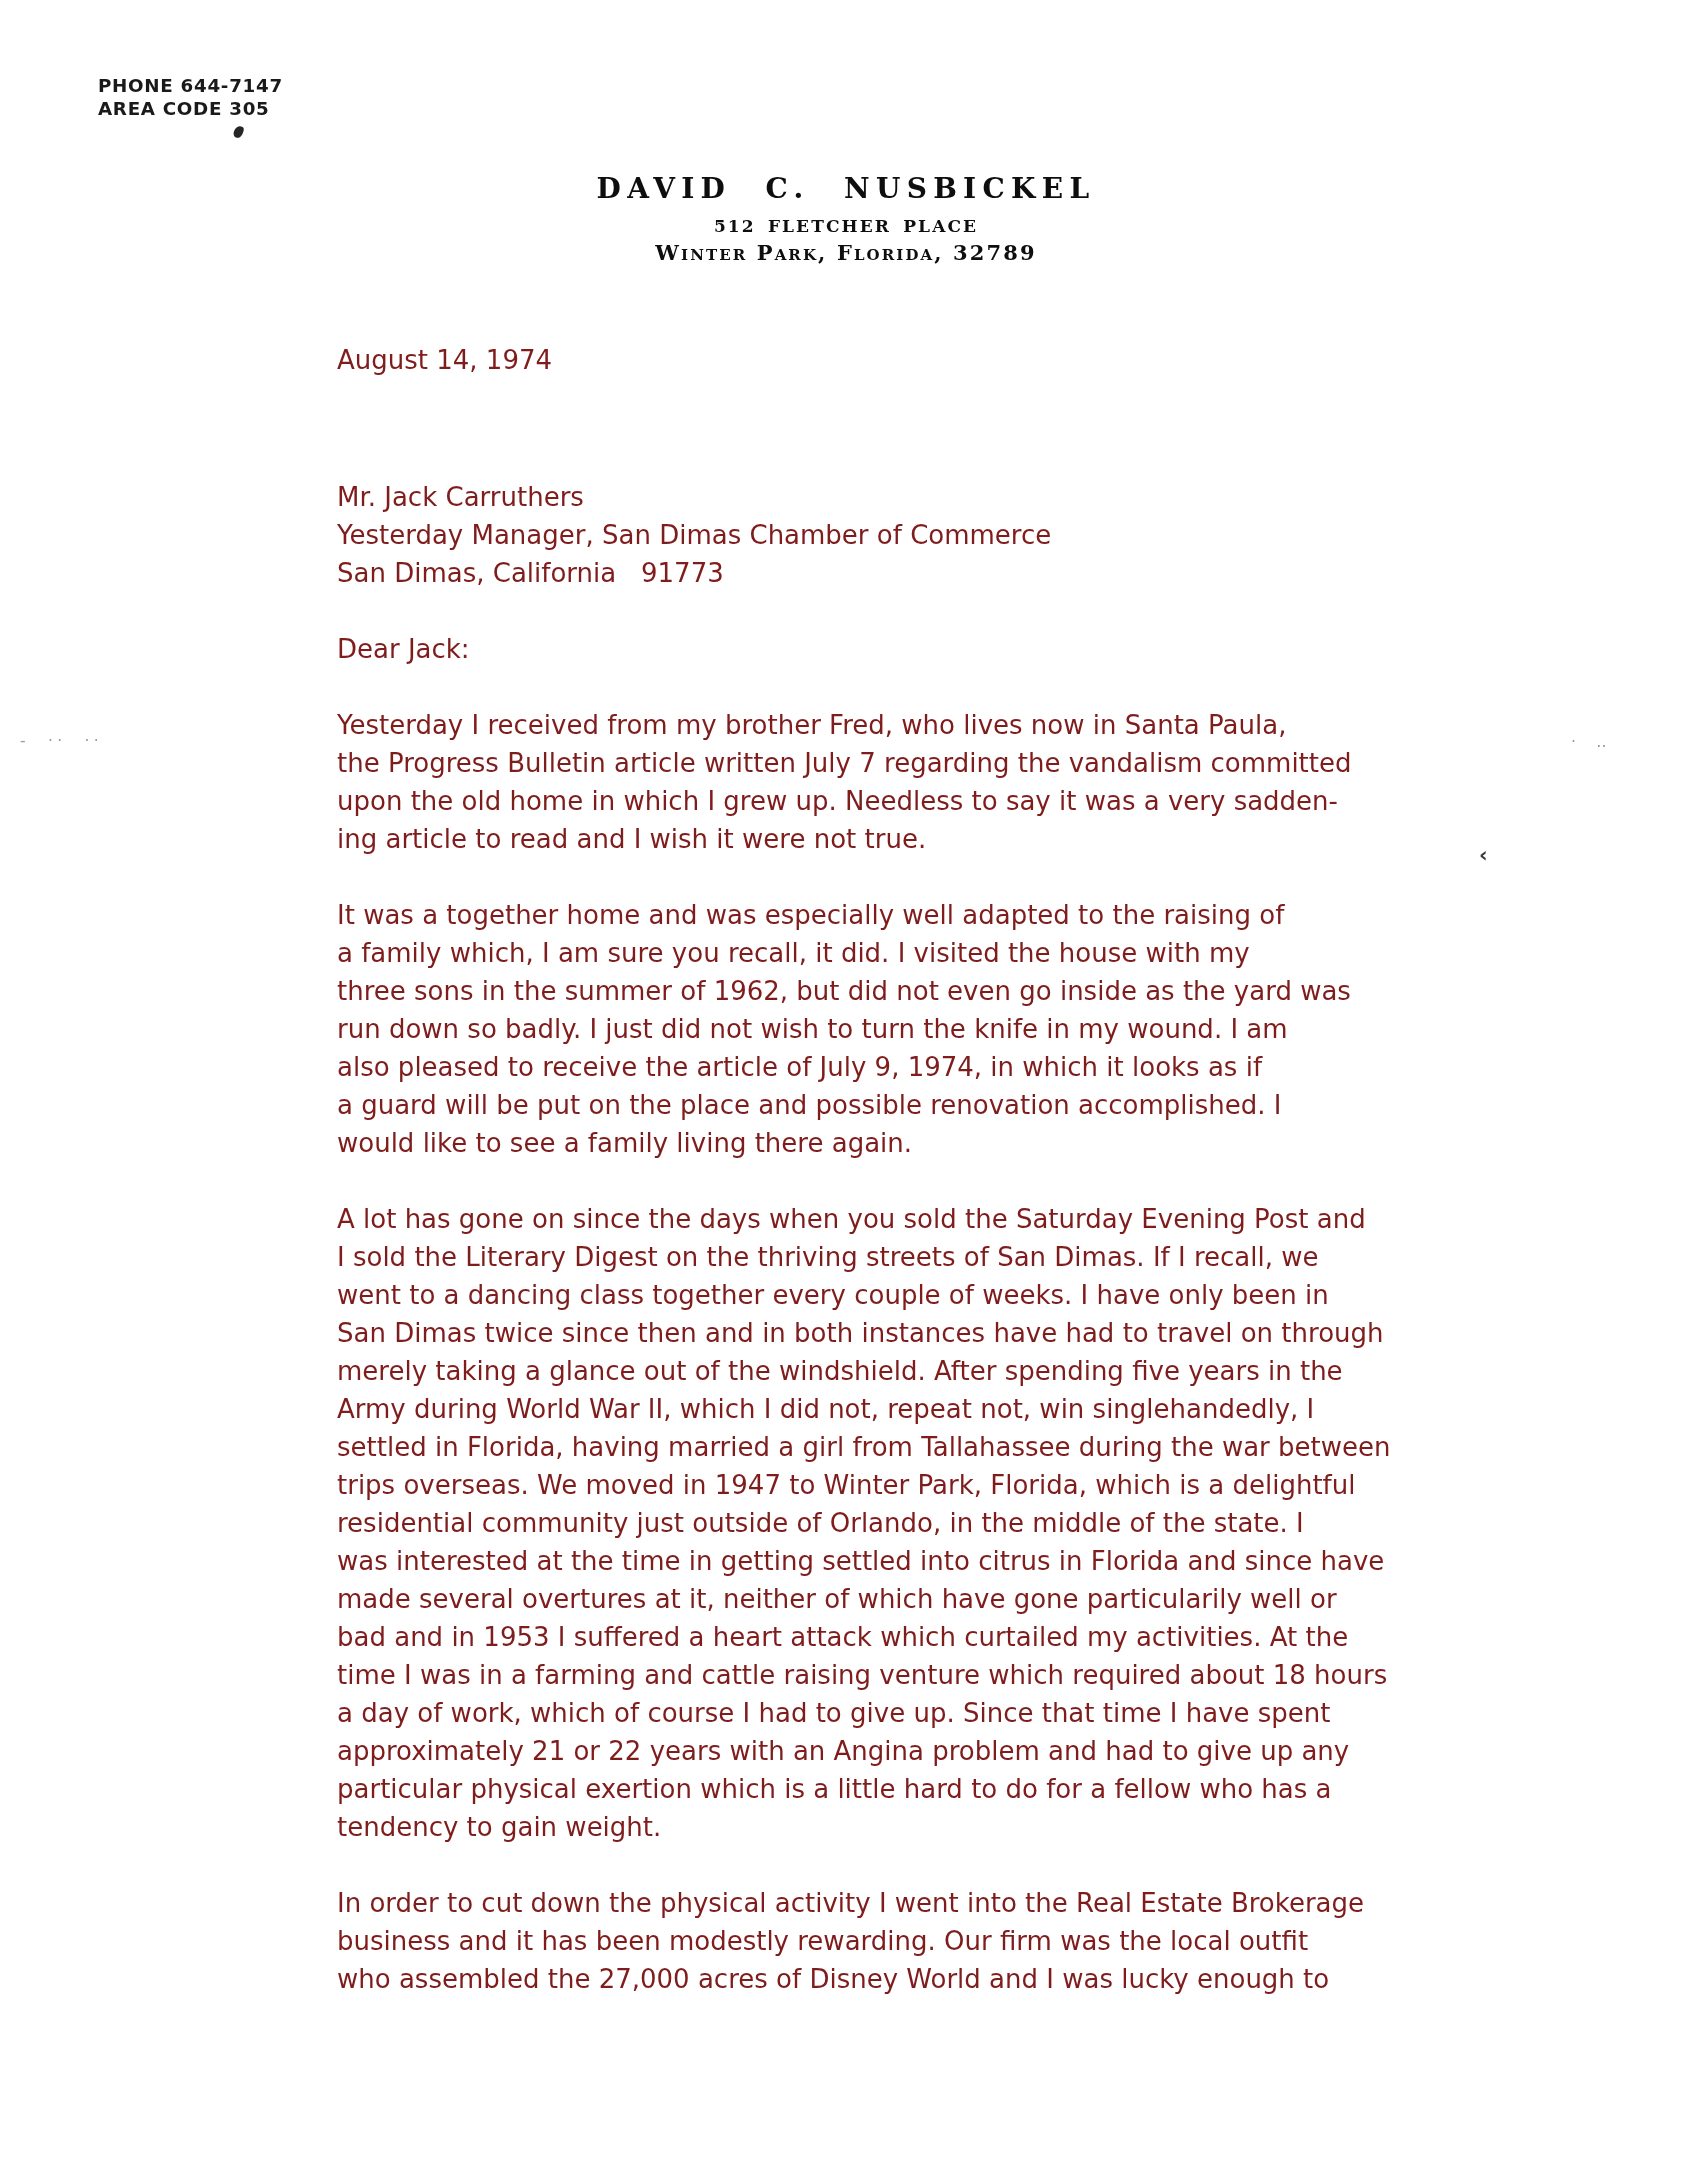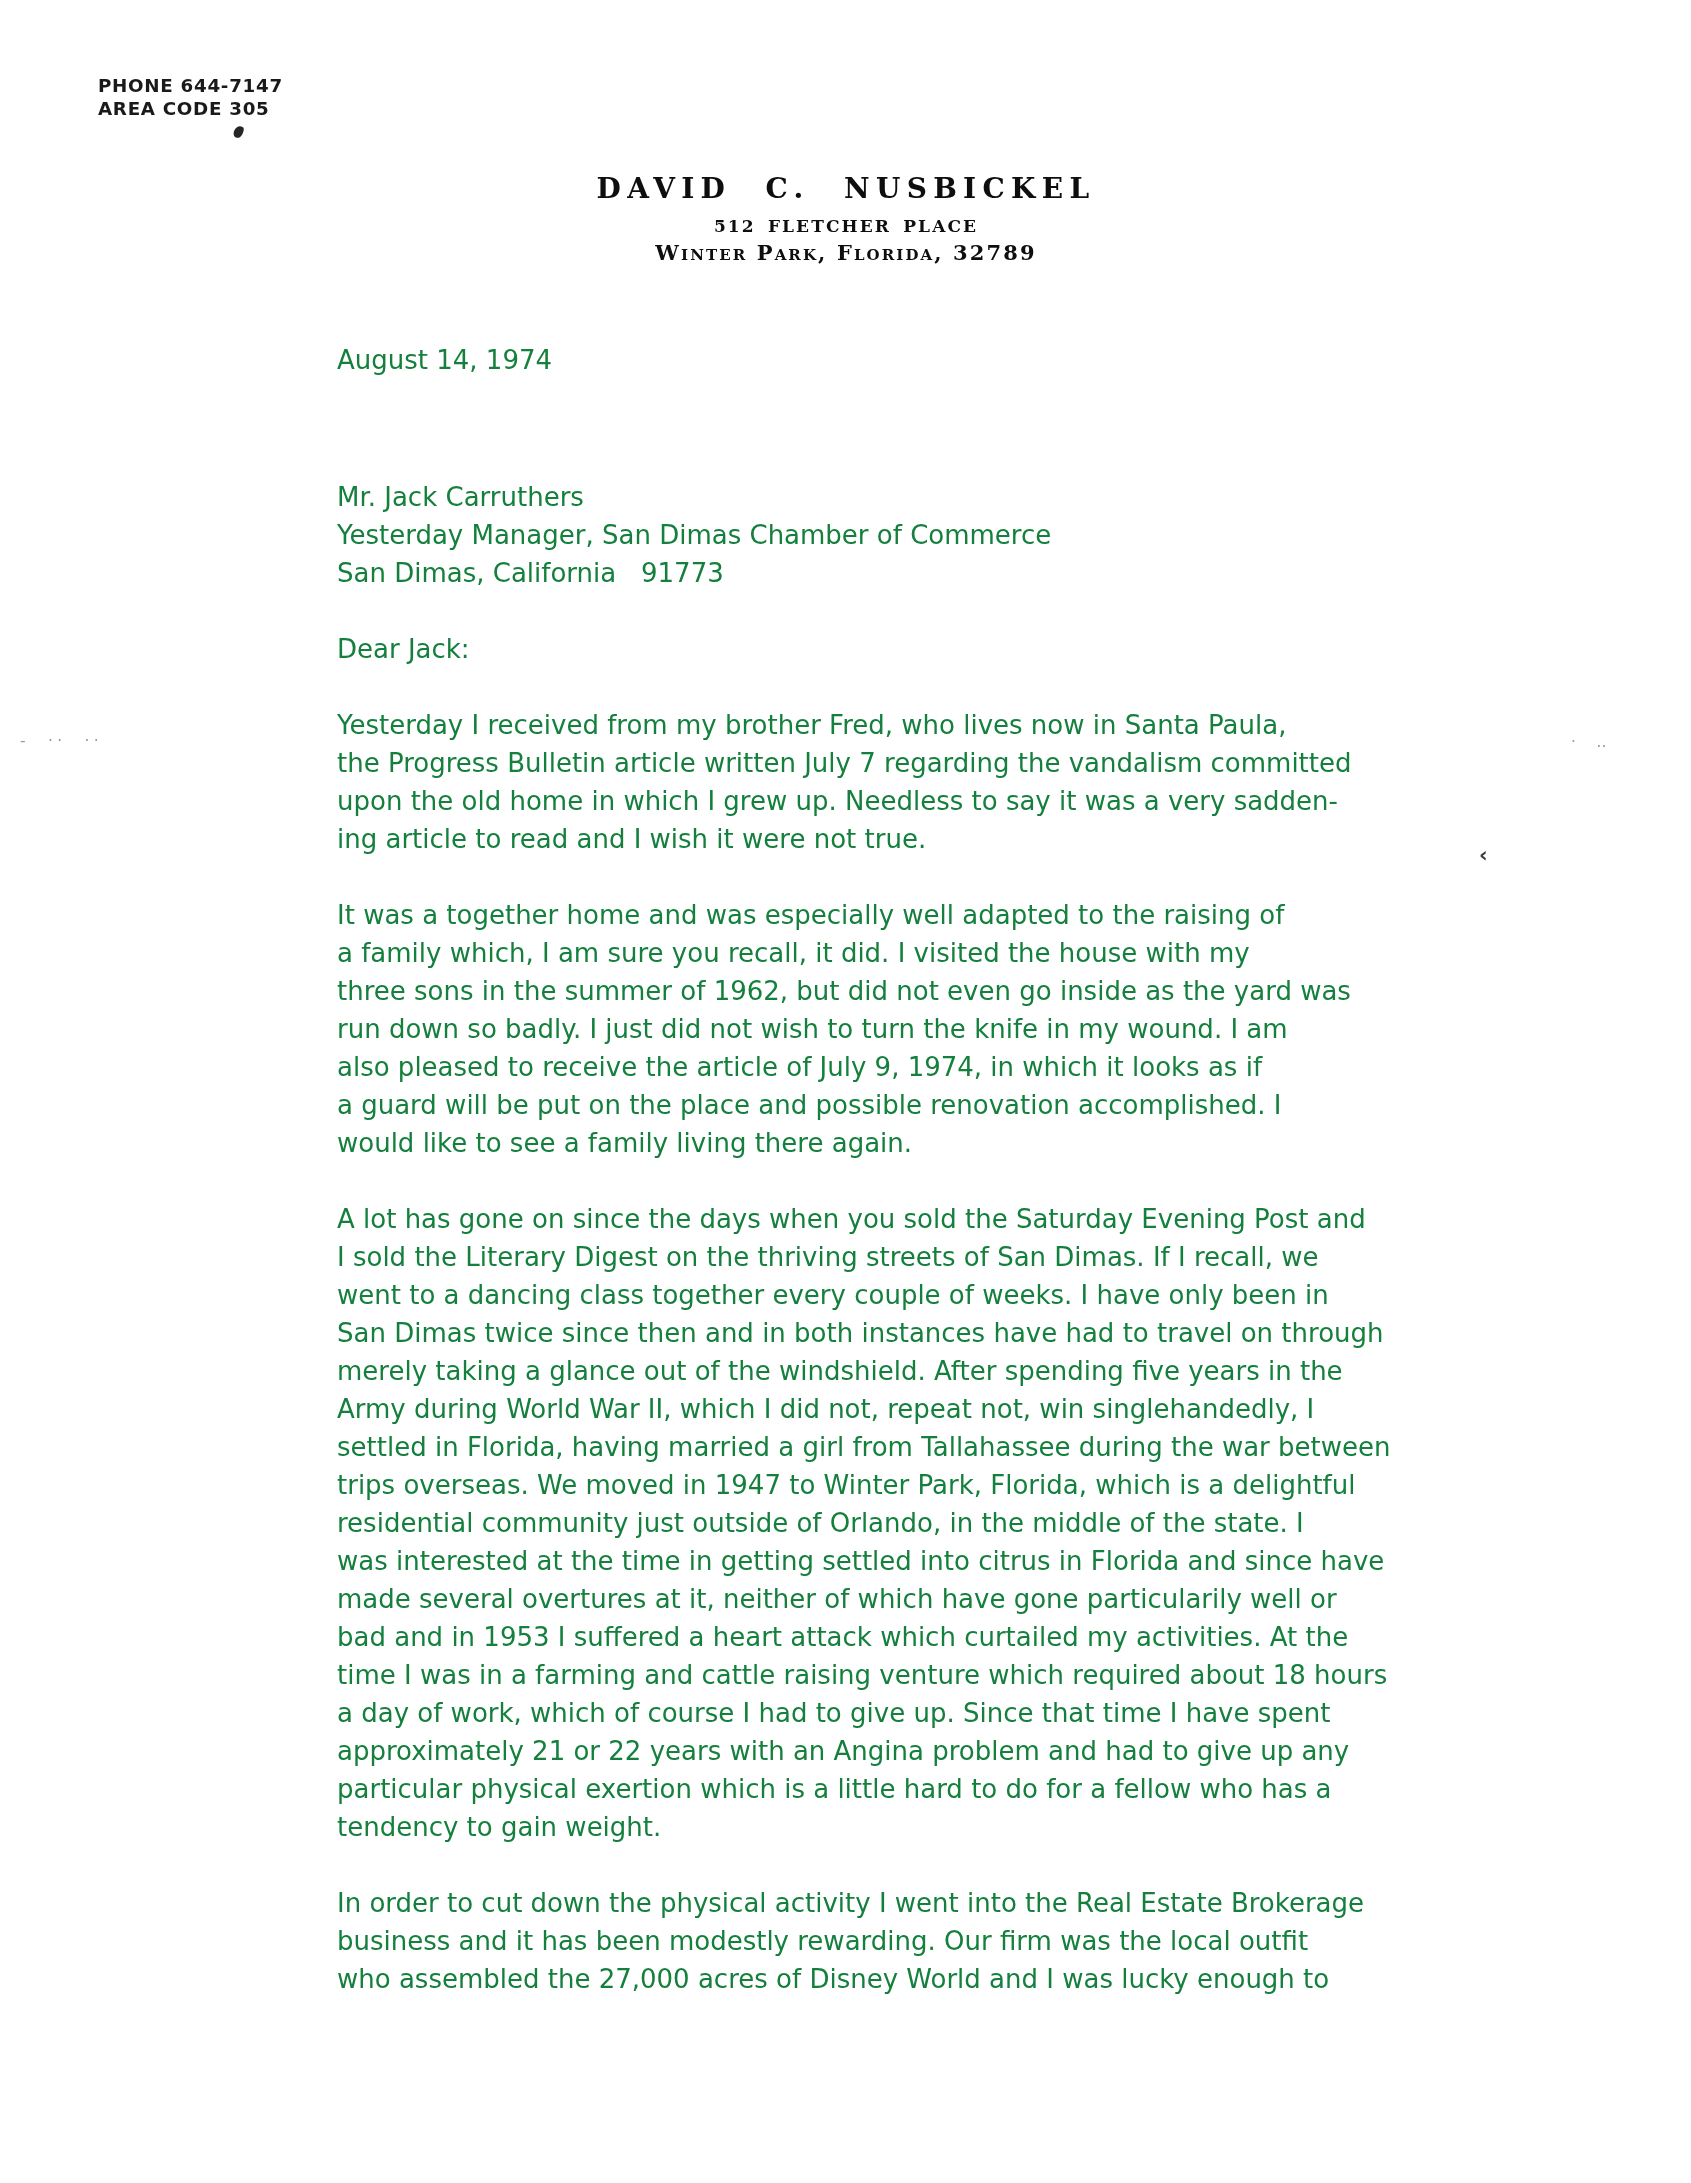--- a/index.html
+++ b/index.html
@@ -39,21 +39,21 @@
     top:240px;
     font-family:"DejaVu Serif", serif; font-weight:bold;
     font-variant:small-caps;
     font-size:21px; letter-spacing:2.1px;
   }
   
   .letter-body {
     position:absolute; left:337px; top:341px;
     font-family:"DejaVu Sans", sans-serif;
     font-size:26px; line-height:38px;
-    color:#15803d;
+    color:#7f1d1d;
   }
   .line { white-space:pre; }
   .recipient { margin-top:99px; }
   .salutation { margin-top:38px; }
   .para { margin-top:38px; }
   
   .artifact {
     position:absolute; color:#9a9a9a; font-size:15.5px;
     font-family:"DejaVu Sans", sans-serif; white-space:pre;
   }

